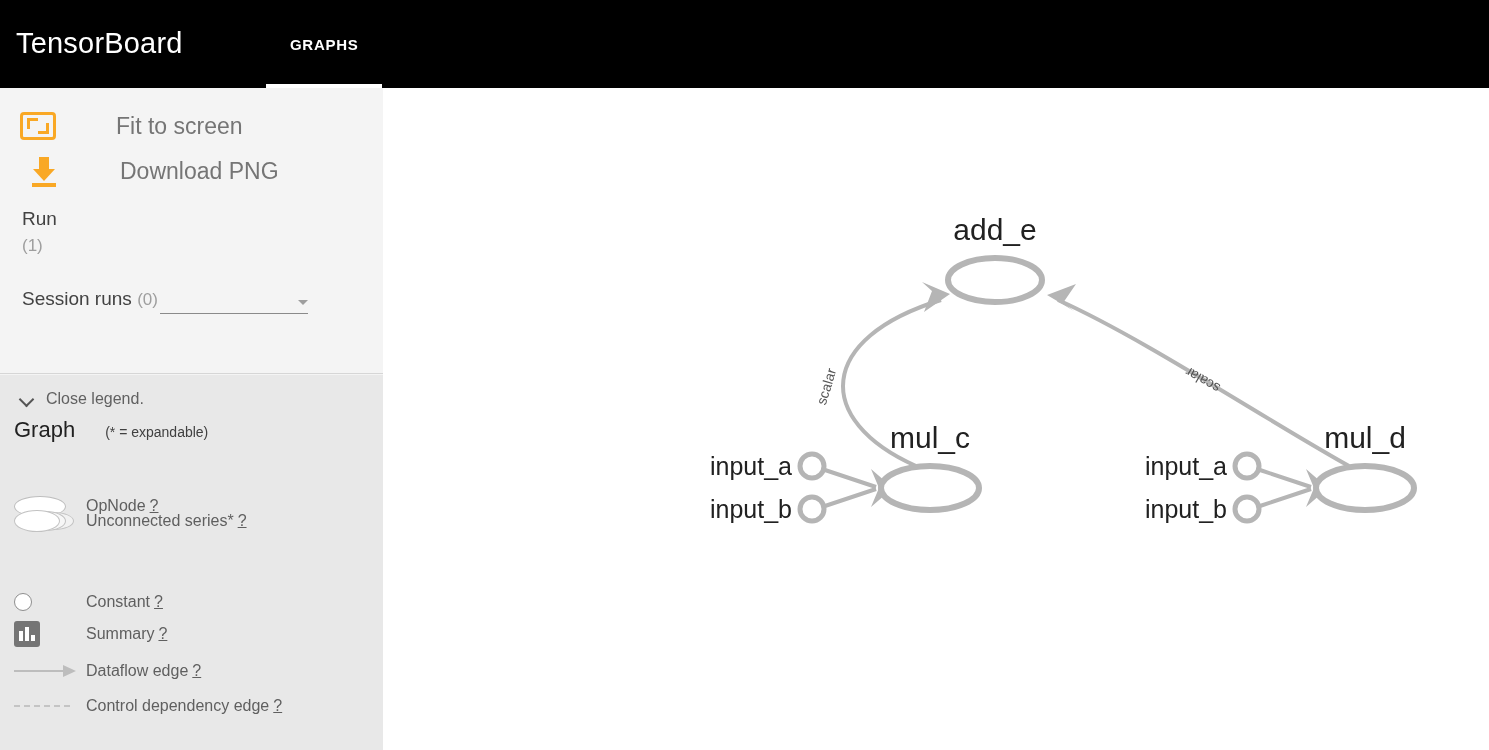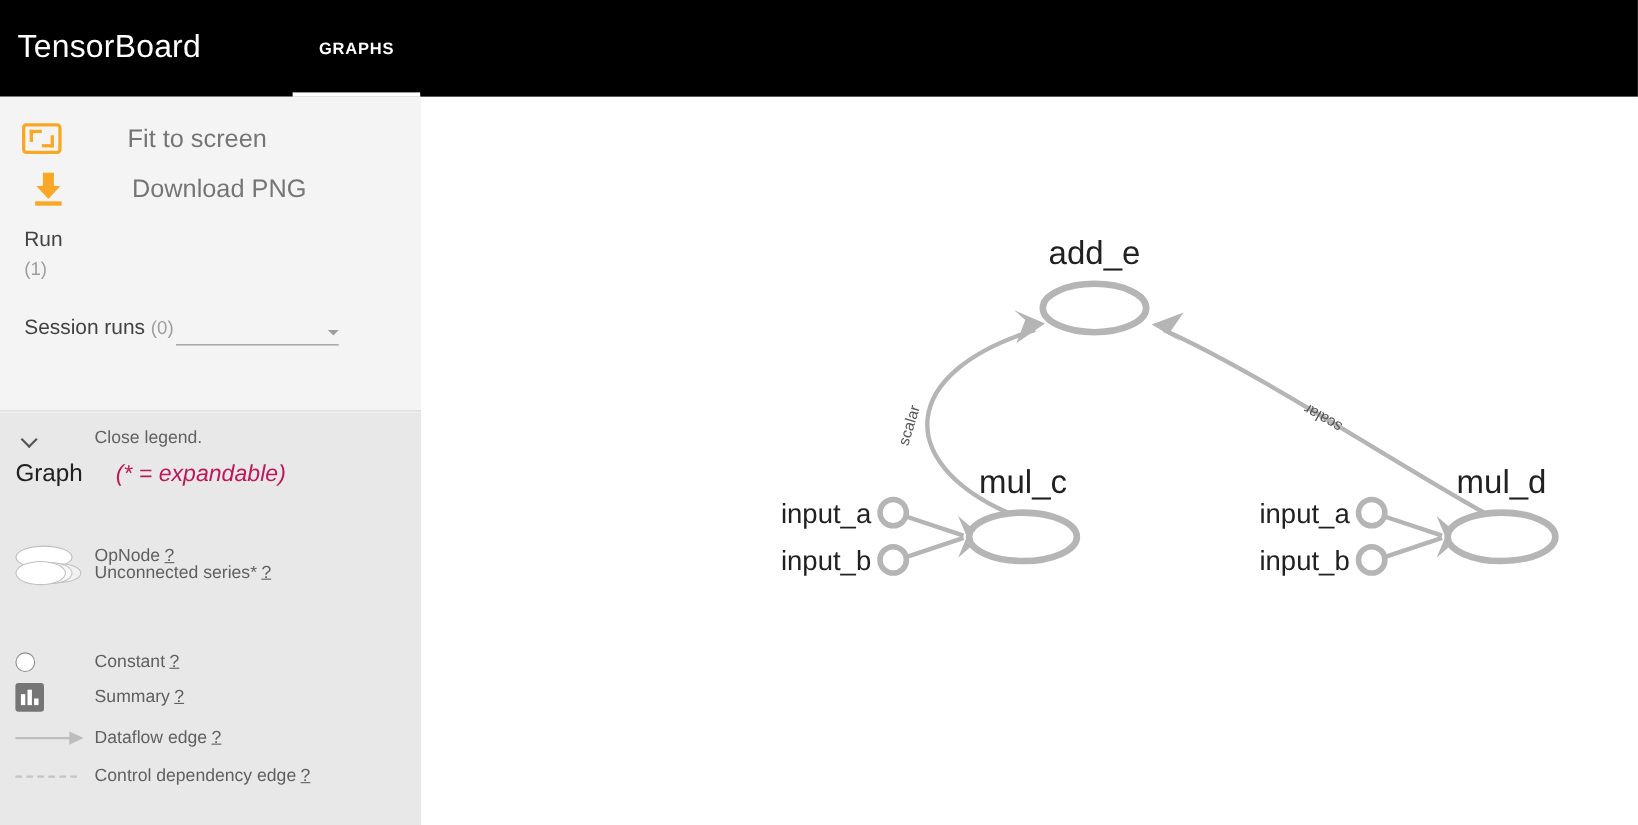--- a/index.html
+++ b/index.html
@@ -198,21 +198,20 @@
     height: 375px;
     background: #e8e8e8;
     box-sizing: border-box;
   }
   .close-legend {
     position: absolute;
     left: 20px; top: 15px;
     display: flex;
     align-items: center;
     cursor: pointer;
-    gap: 40px;
   }
   .chev {
     width: 14px; height: 14px;
     position: relative;
     margin-right: 12px;
   }
   .chev::before {
     content: "";
     position: absolute;
     left: 1px; top: 2px;
@@ -230,24 +229,23 @@
     left: 14px;
     top: 42px;
     display: flex;
     align-items: baseline;
   }
   .legend-head .g {
     color: #212121;
     font-size: 22px;
   }
   .legend-head .sub {
-    color: #be185d;
-    font-size: 21px;
+    color: #404040;
+    font-size: 14px;
     margin-left: 30px;
-    font-style: italic;
   }
   .legend-item {
     position: absolute;
     left: 0;
     width: 383px;
     height: 32px;
     display: flex;
     align-items: center;
   }
   .legend-item .sym {

